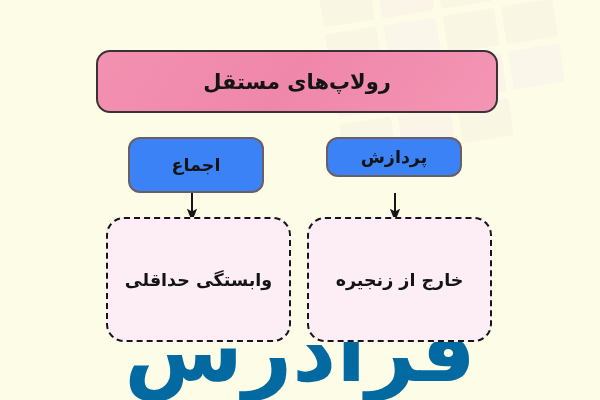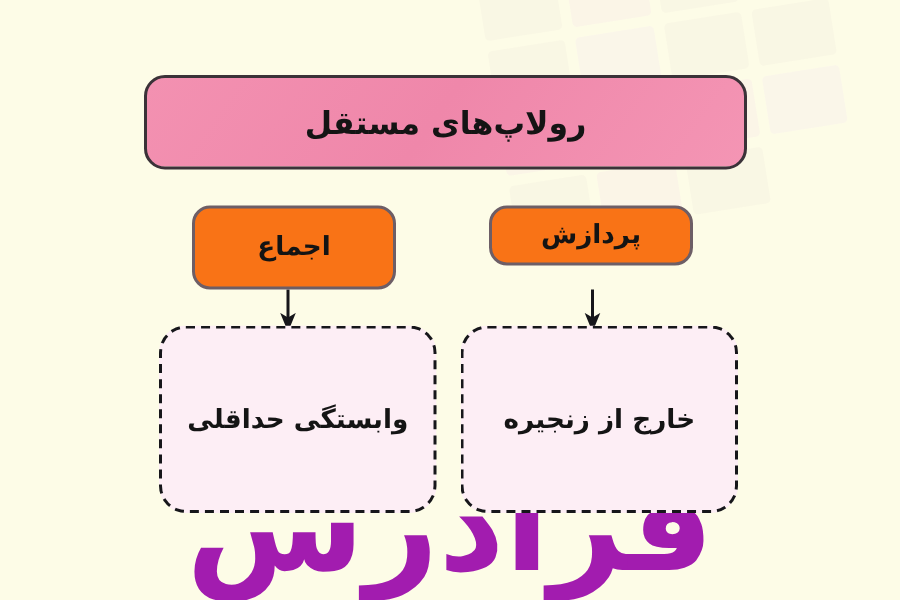--- a/index.html
+++ b/index.html
@@ -48,21 +48,21 @@
   .wm-cell.tint2 { background: #F9F2EC; }
 
   .wm-text {
     position: absolute;
     left: 0;
     right: 0;
     bottom: 6px;
     text-align: center;
     font-size: 86px;
     font-weight: 700;
-    color: #a21caf;
+    color: #0369a1;
     letter-spacing: 2px;
     direction: rtl;
     line-height: 1;
     white-space: nowrap;
   }
 
   
   #connectors {
     position: absolute;
     inset: 0;
@@ -88,21 +88,21 @@
     width: 402px;
     height: 63px;
     background: linear-gradient(125deg, #F391B1 0%, #EF87AA 48%, #F495B4 100%);
     border: 2px solid #3B3238;
     border-radius: 14px;
     font-size: 21px;
     font-weight: 700;
   }
 
   .node-mid {
-    background: #f97316;
+    background: #3b82f6;
     border: 2px solid #6D5E66;
     border-radius: 12px;
     font-size: 17.5px;
     font-weight: 700;
   }
   .node-mid.left  { left: 128px; top: 137px; width: 136px; height: 56px; }
   .node-mid.right { left: 326px; top: 137px; width: 136px; height: 40px; }
 
   .node-dashed {
     background: #FDEEF5;

